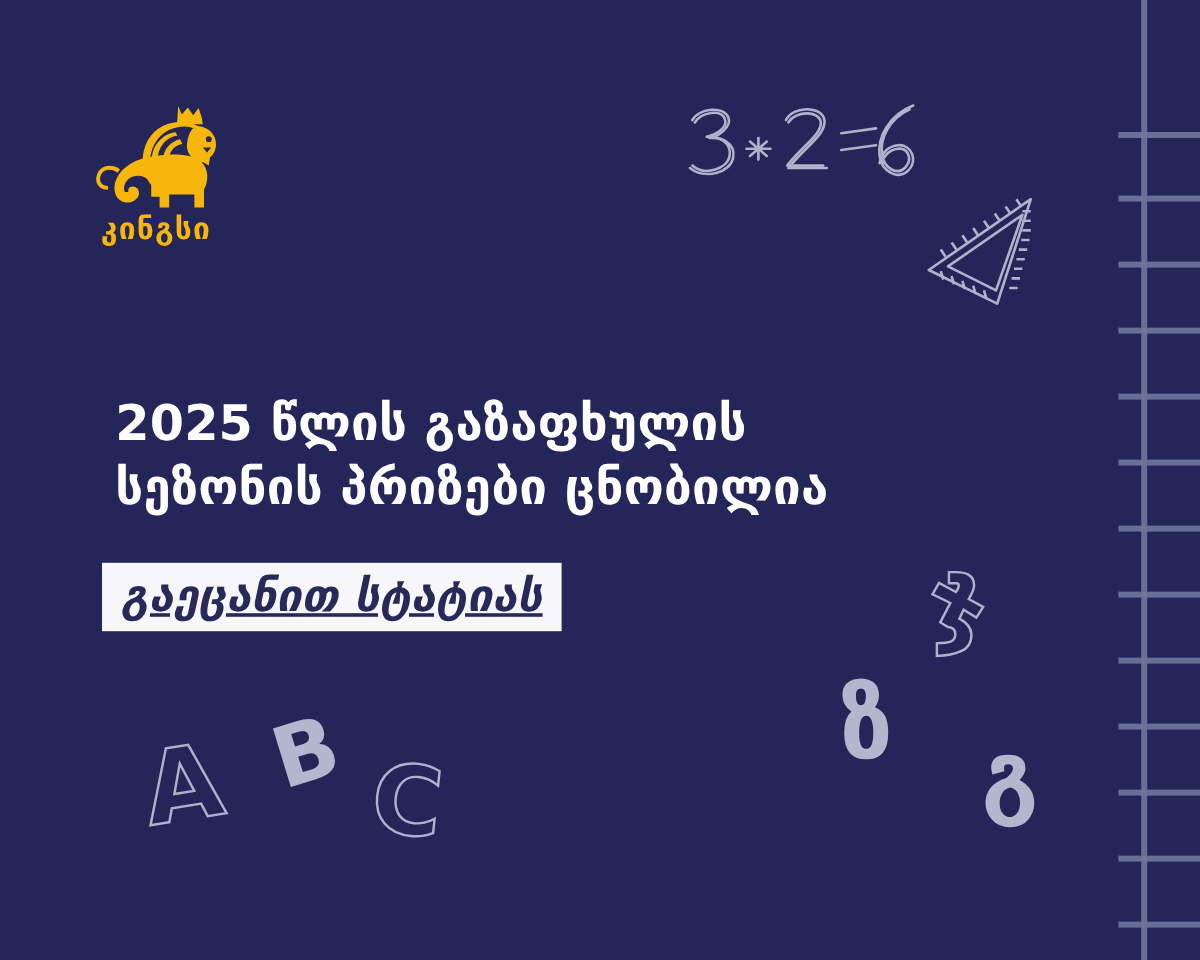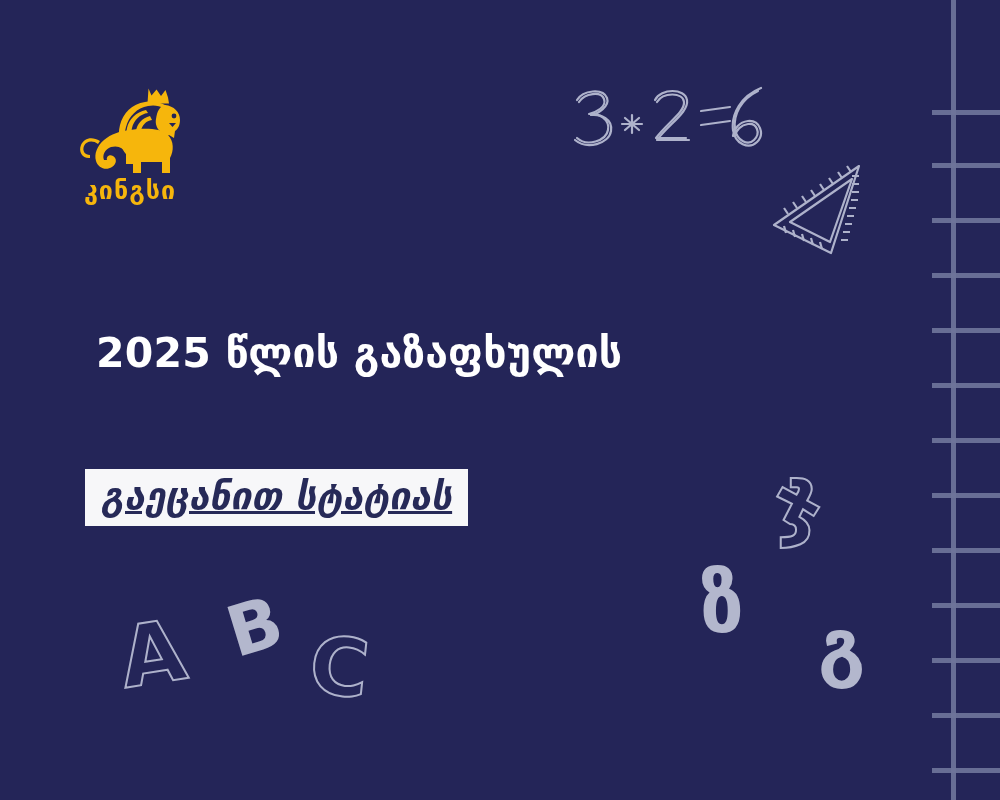--- a/index.html
+++ b/index.html
@@ -173,20 +173,21 @@
 
         <path d="M30 63 C22 58 14 60 11 67 C8 74 13 81 20 80
                  L20 77 C15 77 12 73 14 68 C16 63 23 62 28 66 Z"></path>
       </g>
     </svg>
     <span class="logo-word">კინგსი</span>
   </div>
 
   <h1 class="headline">
     <span class="l">2025 წლის გაზაფხულის</span>
+    <span class="l">სეზონის პრიზები ცნობილია</span>
   </h1>
 
   <a class="cta-box" href="#">გაეცანით სტატიას</a>
 
   <div class="deco eq">
     <svg width="200" height="95" viewBox="0 0 200 95" aria-hidden="true">
       <g fill="none" stroke="#aeb2cb" stroke-width="2.2" stroke-linecap="round" stroke-linejoin="round">
 
         <path d="M12 22 C18 12 38 10 42 20 C45 28 33 36 26 37
                  C36 36 48 41 46 53 C44 66 22 72 10 62"></path>

